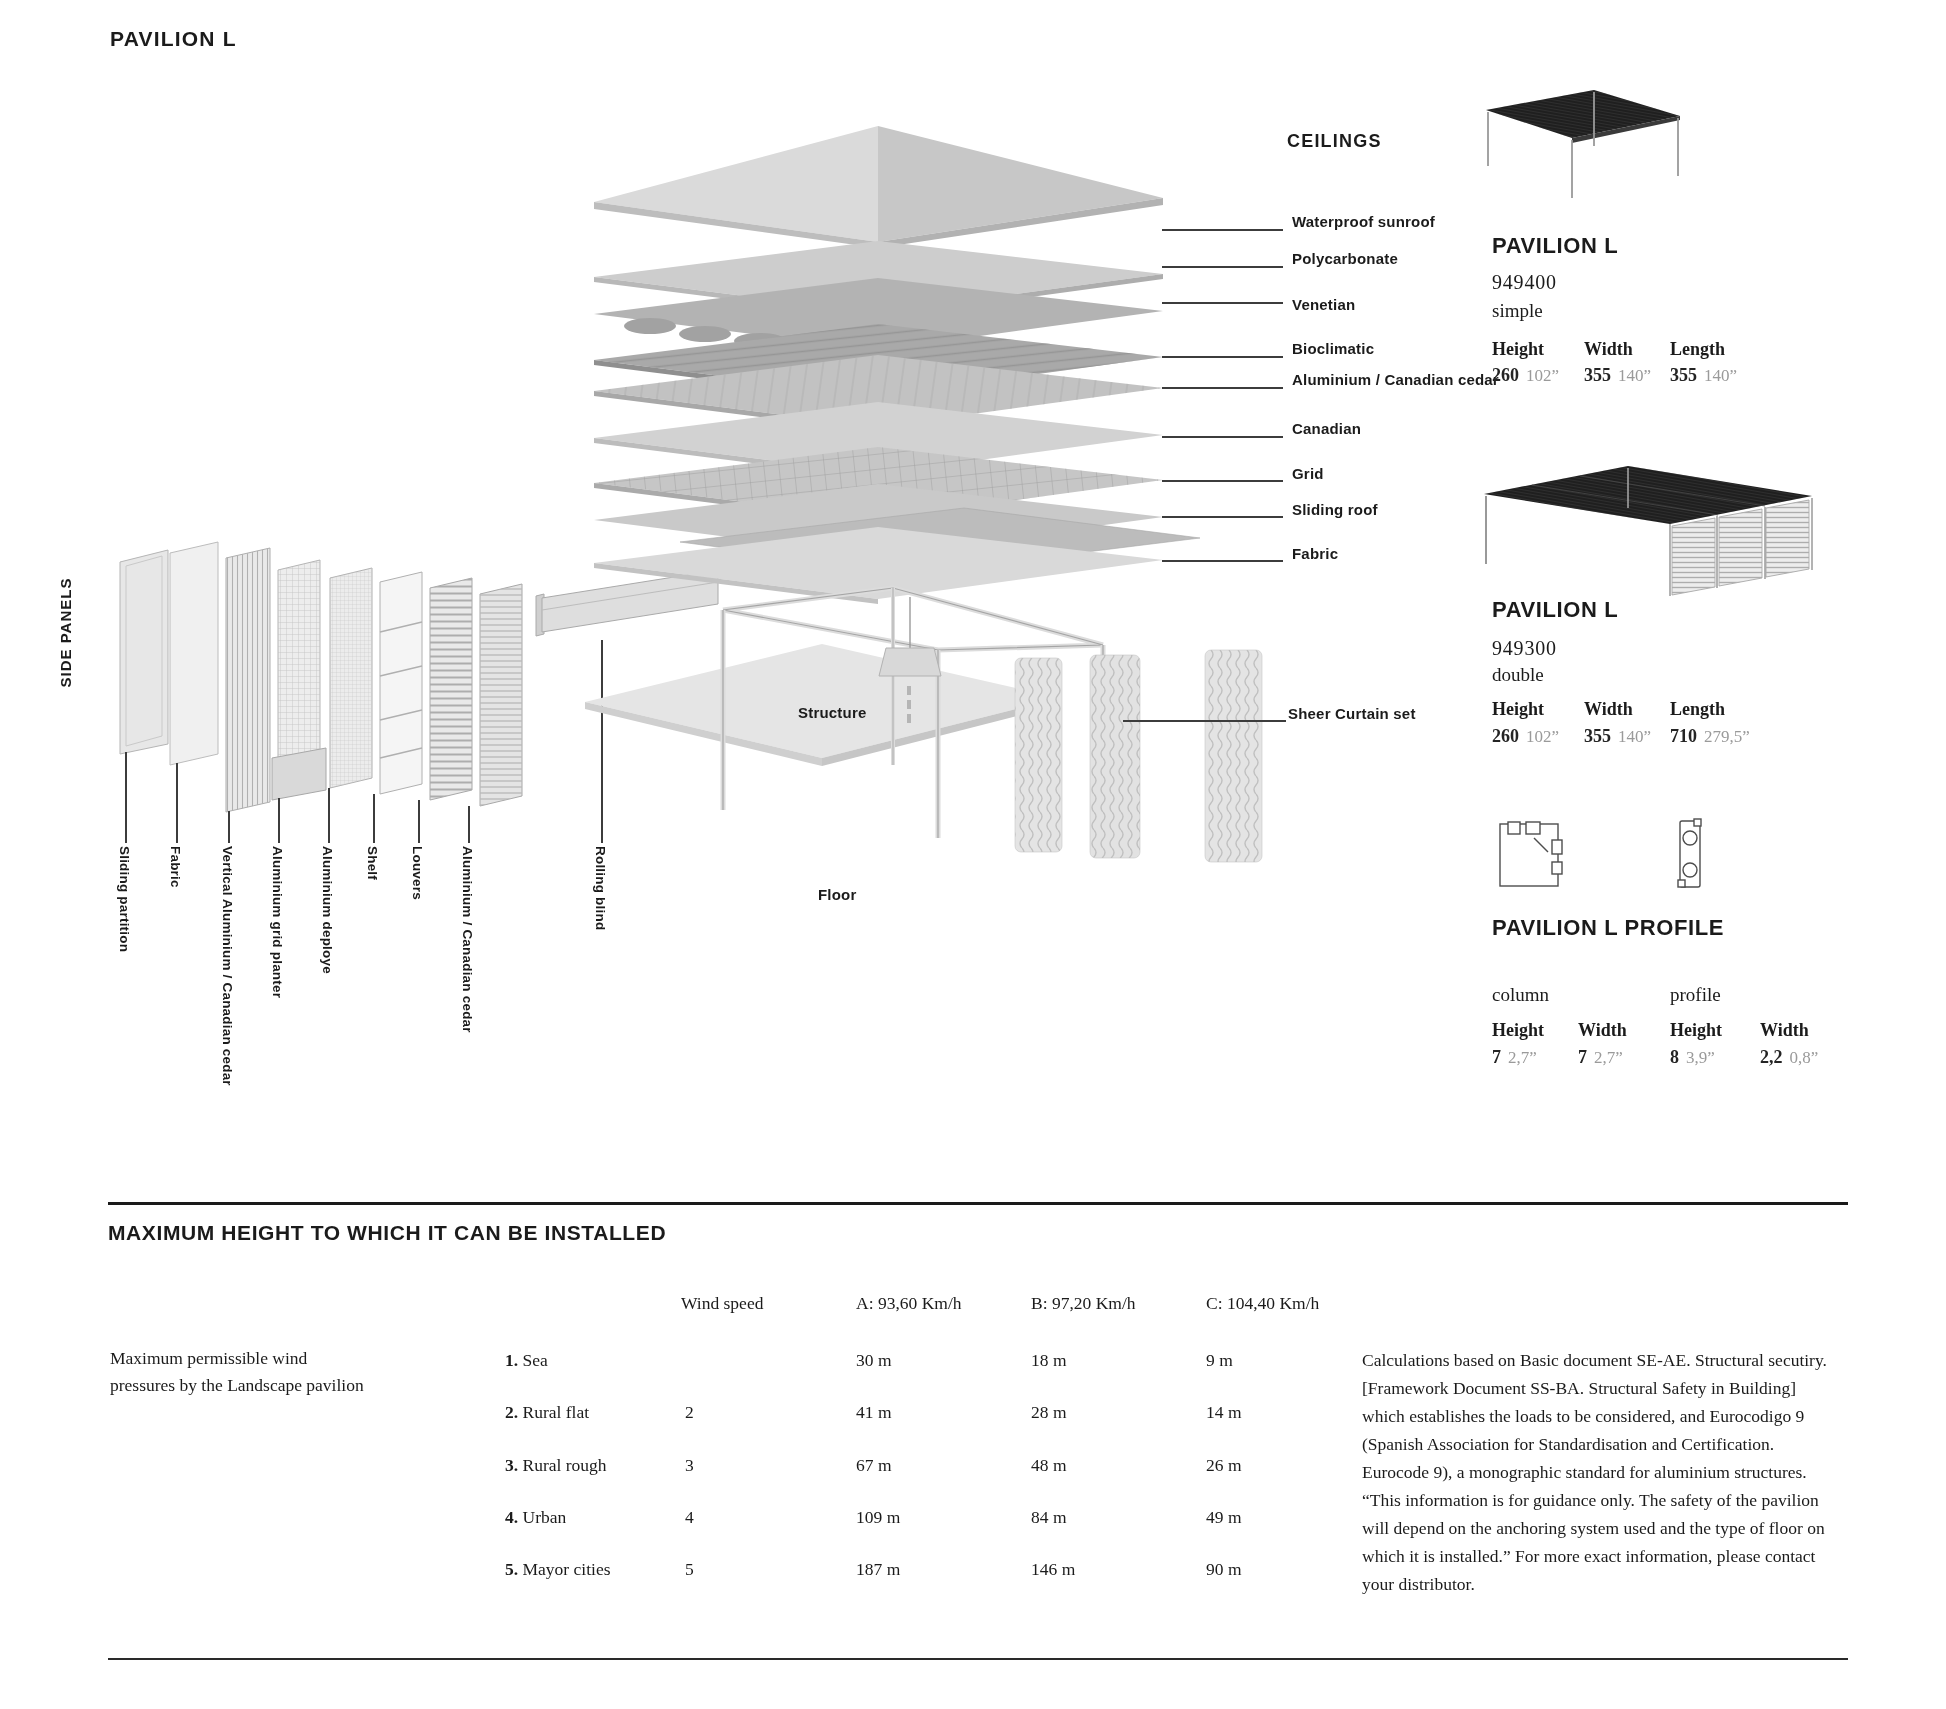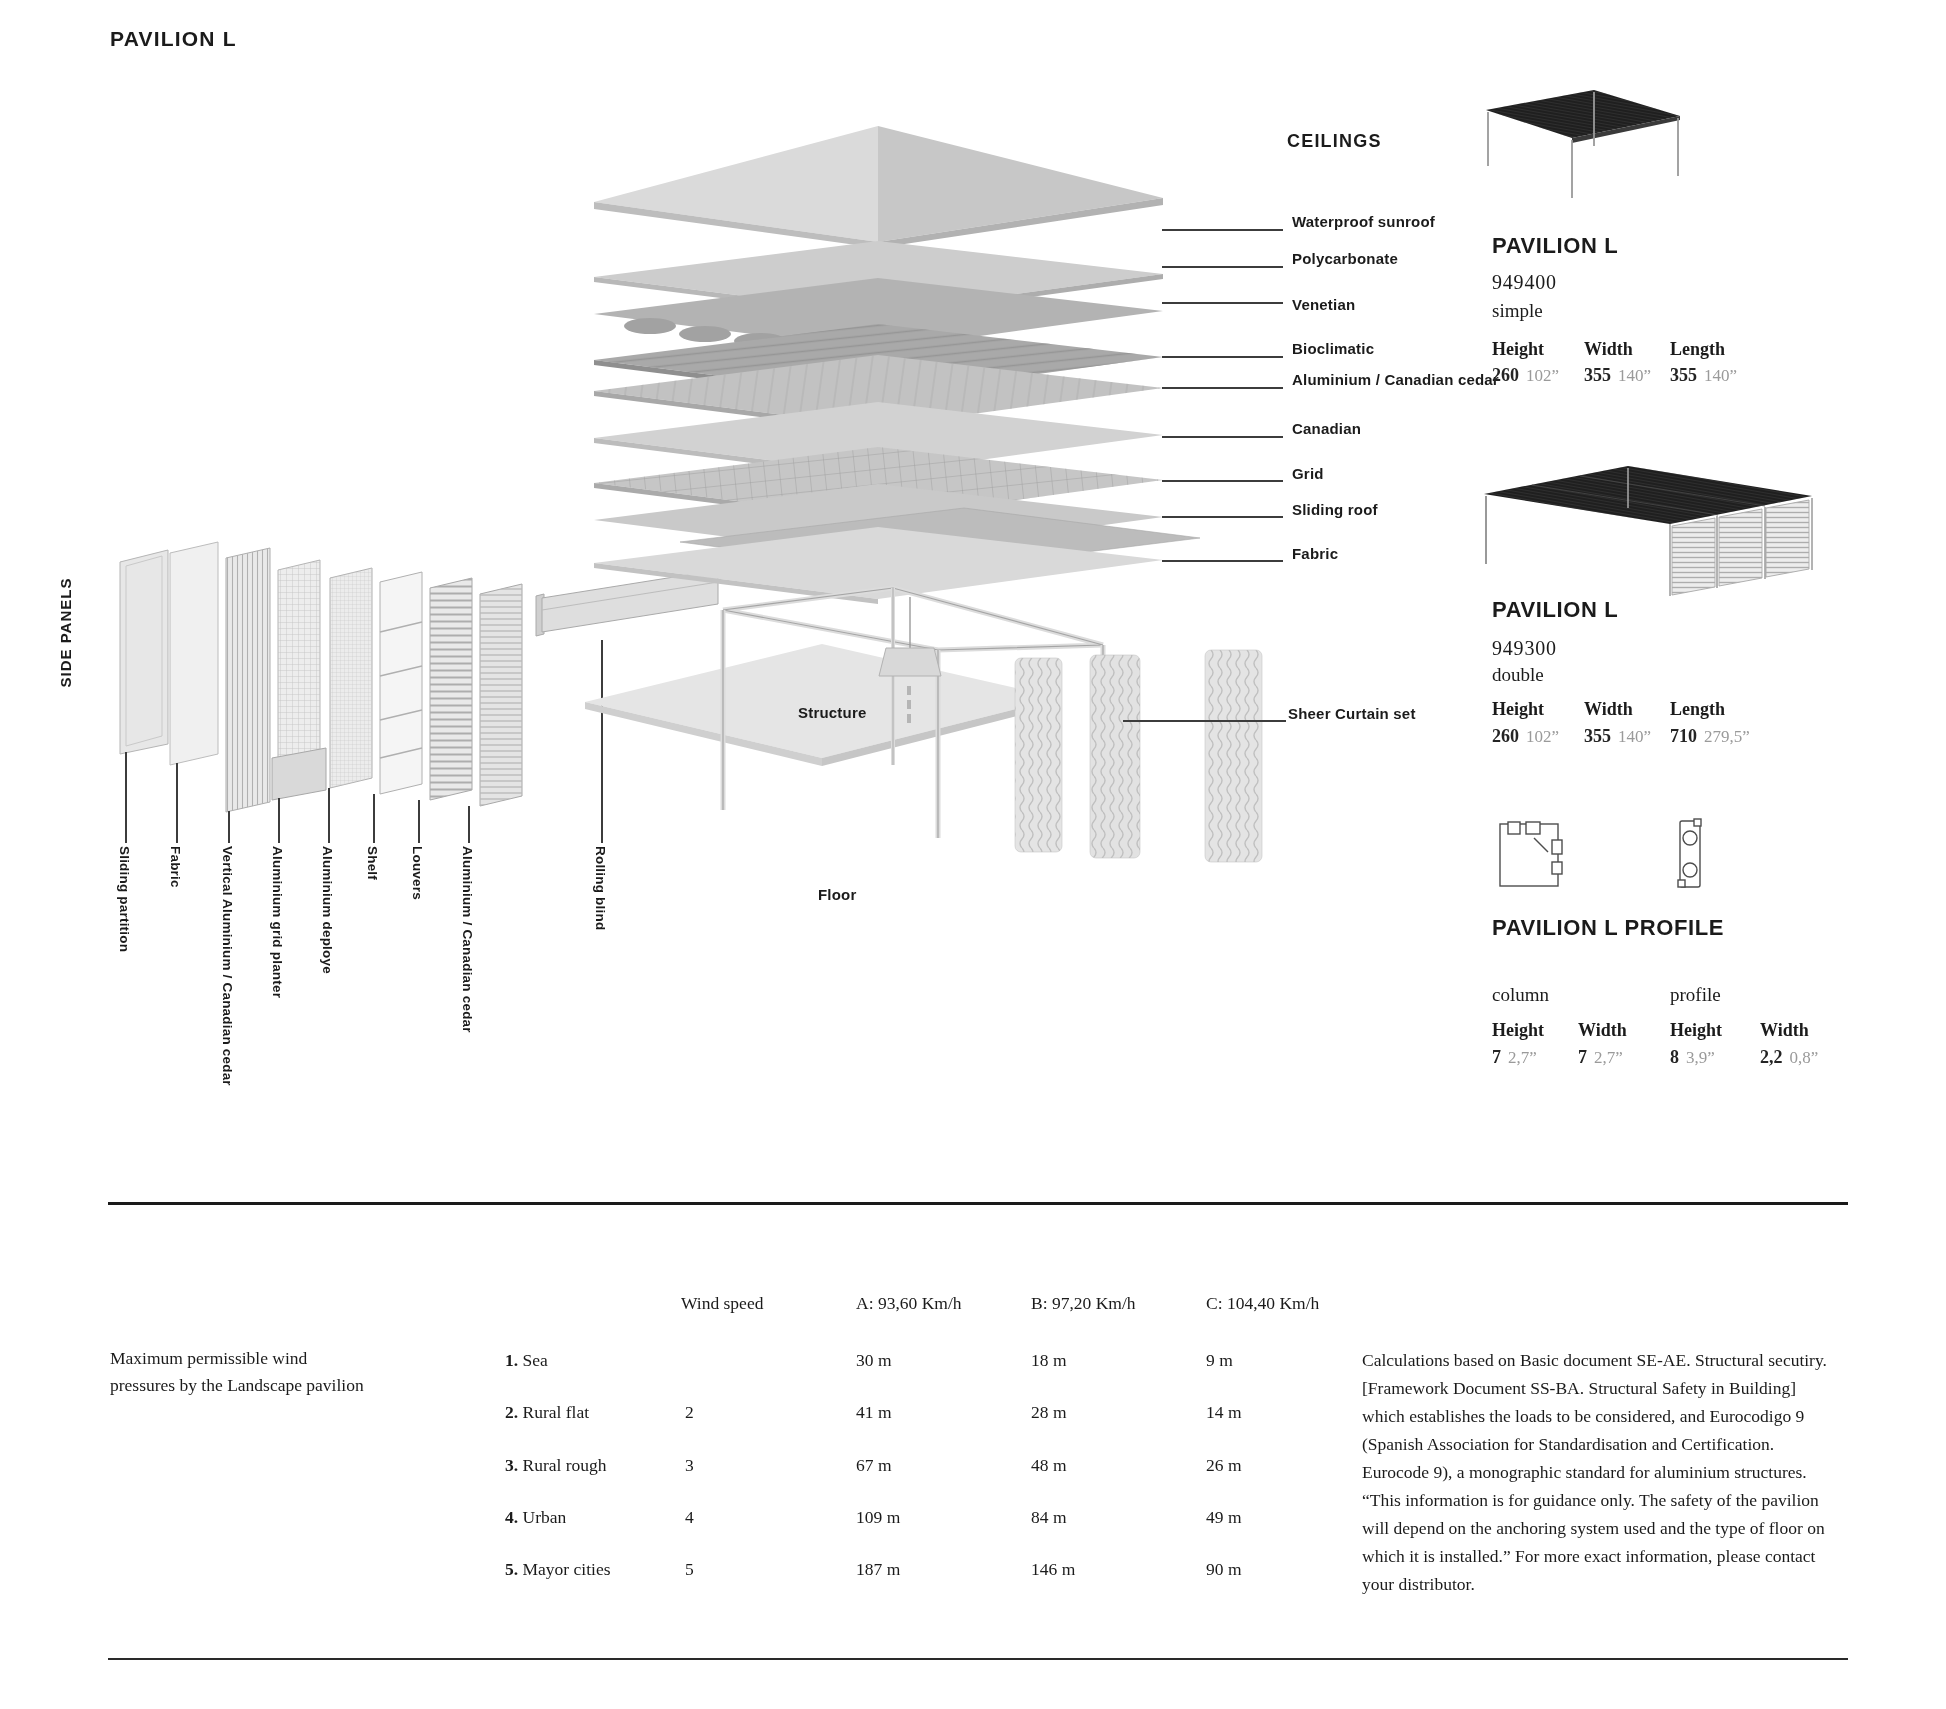--- a/index.html
+++ b/index.html
@@ -322,20 +322,21 @@
   <div class="abs dimhead" style="left:1492px; top:1020px;">Height</div>
   <div class="abs dimhead" style="left:1578px; top:1020px;">Width</div>
   <div class="abs dimhead" style="left:1670px; top:1020px;">Height</div>
   <div class="abs dimhead" style="left:1760px; top:1020px;">Width</div>
   <div class="abs dimval" style="left:1492px; top:1047px;"><span class="cm">7</span><span class="in">2,7”</span></div>
   <div class="abs dimval" style="left:1578px; top:1047px;"><span class="cm">7</span><span class="in">2,7”</span></div>
   <div class="abs dimval" style="left:1670px; top:1047px;"><span class="cm">8</span><span class="in">3,9”</span></div>
   <div class="abs dimval" style="left:1760px; top:1047px;"><span class="cm">2,2</span><span class="in">0,8”</span></div>
 
   <div class="rule" style="left:108px; top:1202px; width:1740px; height:3px;"></div>
+  <div class="abs maxh-title" style="left:108px; top:1221px;">MAXIMUM HEIGHT TO WHICH IT CAN BE INSTALLED</div>
 
   <div class="abs tcell" style="left:681px; top:1293px;">Wind speed</div>
   <div class="abs tcell" style="left:856px; top:1293px;">A: 93,60 Km/h</div>
   <div class="abs tcell" style="left:1031px; top:1293px;">B: 97,20 Km/h</div>
   <div class="abs tcell" style="left:1206px; top:1293px;">C: 104,40 Km/h</div>
 
   <div class="abs caption" style="left:110px; top:1348px;">Maximum permissible wind</div>
   <div class="abs caption" style="left:110px; top:1375px;">pressures by the Landscape pavilion</div>
 
   <div class="abs tcell" style="left:505px; top:1350px;"><span class="rnum">1.</span> <span>Sea</span></div>

